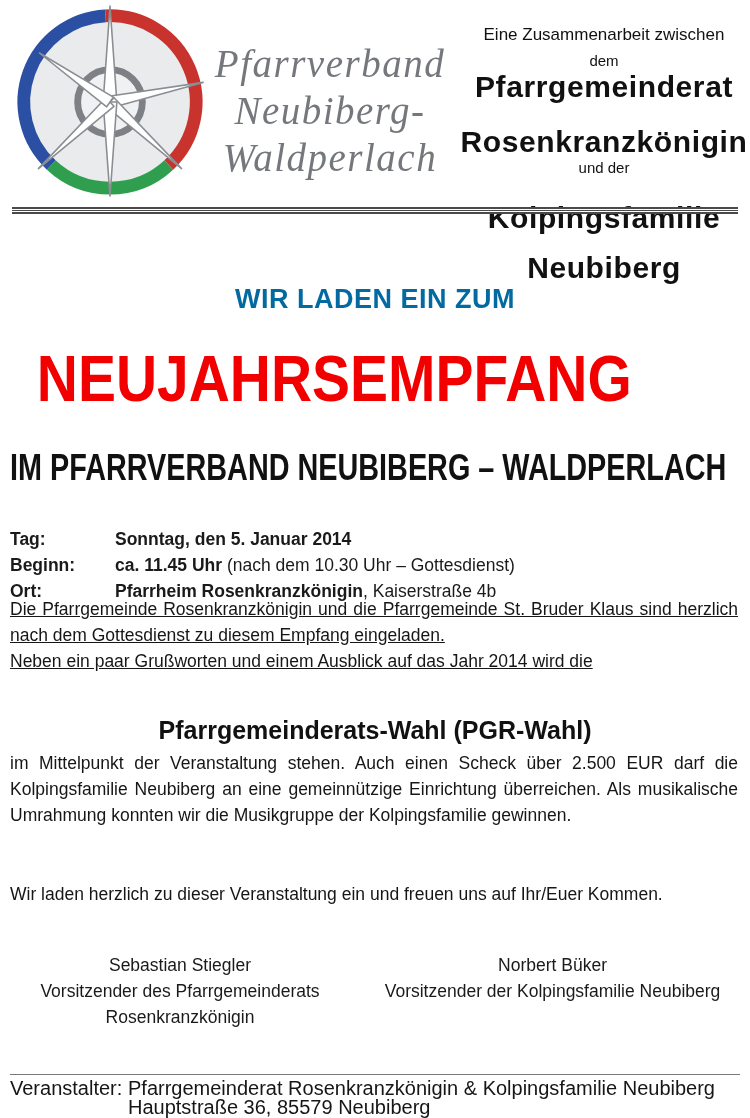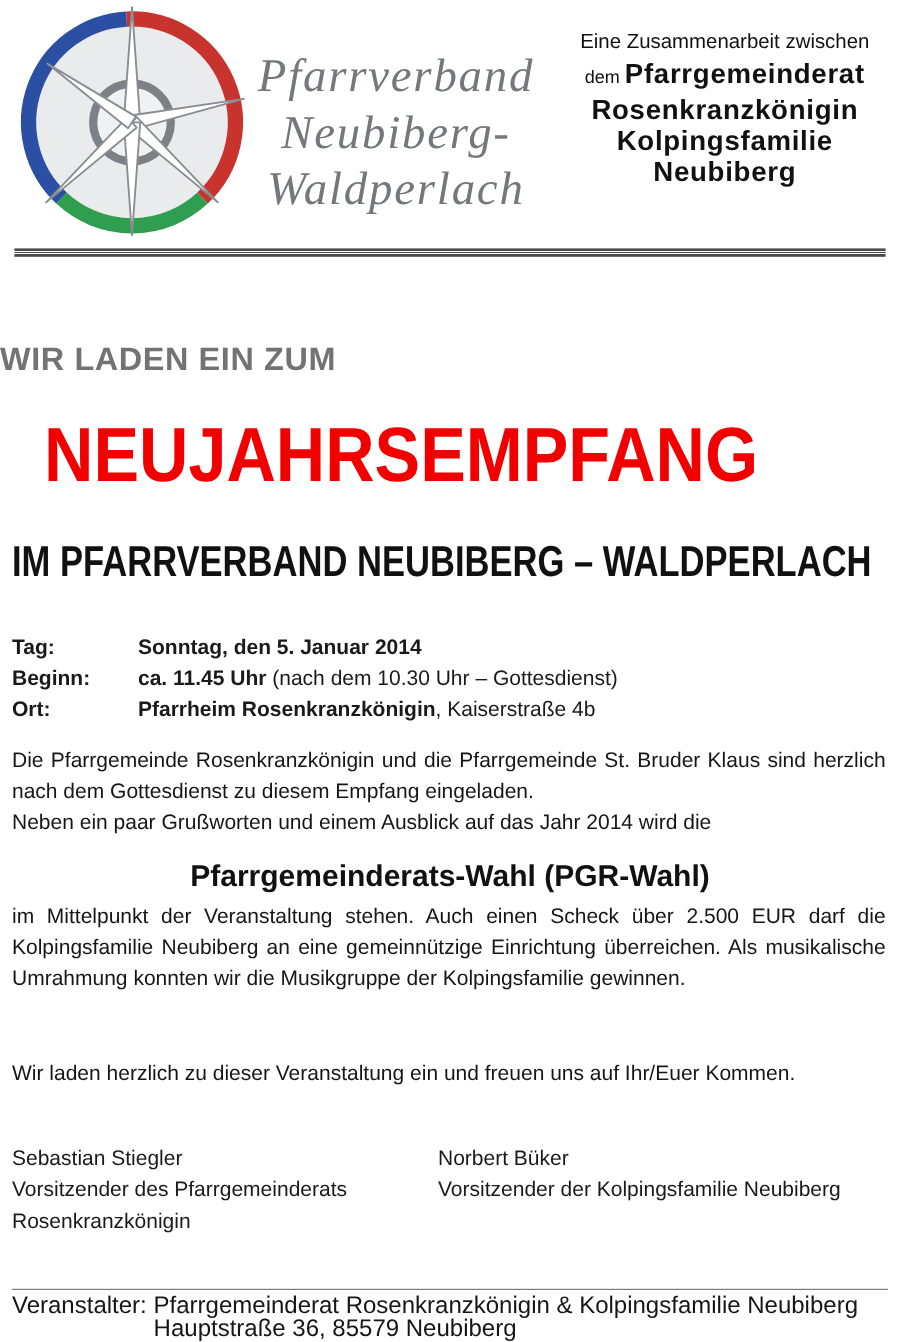--- a/index.html
+++ b/index.html
@@ -7,52 +7,52 @@
        font-family:"Liberation Sans",sans-serif;color:#1a1a1a;}
   .abs{position:absolute;}
 
   
   .logo{left:12px;top:4px;width:196px;height:196px;}
   .orgname{left:188px;top:40px;width:284px;text-align:center;
            font-family:"Liberation Serif","DejaVu Serif",serif;
            font-size:39px;line-height:47px;color:#74777b;letter-spacing:1.5px;font-style:italic;}
   .collab{left:460px;top:22px;width:288px;text-align:center;color:#111;}
   .collab .cl{line-height:26px;font-size:17px;}
-  .collab .cb{font-weight:bold;font-size:23px;letter-spacing:0.6px;}
+  .collab .cb{font-weight:bold;font-size:30px;letter-spacing:0.6px;margin-top:24px;}
   .collab .dem{font-size:15px;}
   .collab .small{font-size:15px;}
   .hdr-divider{left:12px;right:12px;top:207px;height:7px;
      background:linear-gradient(#4a4a4a 0 2px,#ffffff 2px 3px,#4a4a4a 3px 4px,#ffffff 4px 5px,#4a4a4a 5px 7px);}
 
   
-  .intro{left:0;top:284px;width:750px;font-weight:bold;
-         font-size:27px;letter-spacing:0.5px;color:#737373;}
+  .intro{left:0;top:284px;width:750px;text-align:center;font-weight:bold;
+         font-size:27px;letter-spacing:0.5px;color:#0369a1;}
   .title{left:0;top:342px;width:626px;text-align:center;}
   .title span{display:inline-block;white-space:nowrap;font-weight:bold;font-size:64px;
               color:#f20000;transform:scaleX(0.89);transform-origin:50% 50%;}
   .subtitle{left:10px;top:447px;width:740px;}
   .subtitle span{display:inline-block;white-space:nowrap;font-weight:bold;font-size:36px;
               color:#111;transform:scaleX(0.80);transform-origin:0 50%;}
 
   
   .details{left:10px;top:526px;width:730px;font-size:17.5px;line-height:26px;}
   .drow{display:flex;align-items:flex-end;}
   .dlabel{width:105px;font-weight:bold;flex:none;}
   .b{font-weight:bold;}
 
   
   .bodytext{font-size:17.5px;line-height:26px;color:#161616;}
-  .para1{left:10px;top:620px;width:728px;}
+  .para1{left:10px;top:596px;width:728px;text-decoration:underline;}
   .para2{left:10px;top:750px;width:728px;}
   .just{text-align:justify;text-align-last:justify;}
   .heading2{left:0;top:716px;width:750px;text-align:center;font-weight:bold;font-size:25px;color:#111;}
   .closing{left:10px;top:881px;width:728px;}
 
   
-  .sig{top:952px;font-size:17.5px;line-height:26px;}
+  .sig{top:952px;font-size:17.5px;line-height:26px;text-align:center;}
   .sig1{left:10px;width:340px;}
   .sig2{left:365px;width:375px;}
 
   
   .ftr-divider{left:10px;right:10px;top:1074px;height:1px;background:#7a7a7a;}
   .footer{left:10px;right:10px;top:1079px;font-size:20px;line-height:19px;color:#161616;}
   .frow{display:flex;}
   .flabel{width:118px;flex:none;}
   .fspacer{width:118px;flex:none;}
   .fphone{margin-left:auto;margin-top:20px;}
@@ -83,20 +83,21 @@
 <div class="abs orgname">
   <div>Pfarrverband</div>
   <div>Neubiberg-</div>
   <div>Waldperlach</div>
 </div>
 
 <div class="abs collab">
   <div class="cl">Eine Zusammenarbeit zwischen</div>
   <div class="cl"><span class="dem">dem </span><span class="cb">Pfarrgemeinderat</span></div>
   <div class="cl cb">Rosenkranzkönigin</div>
+  <div class="cl small">und der</div>
   <div class="cl cb">Kolpingsfamilie</div>
   <div class="cl cb">Neubiberg</div>
 </div>
 
 <div class="abs hdr-divider"></div>
 
 <div class="abs intro">WIR LADEN EIN ZUM</div>
 <div class="abs title"><span>NEUJAHRSEMPFANG</span></div>
 <div class="abs subtitle"><span>IM PFARRVERBAND NEUBIBERG – WALDPERLACH</span></div>
 

